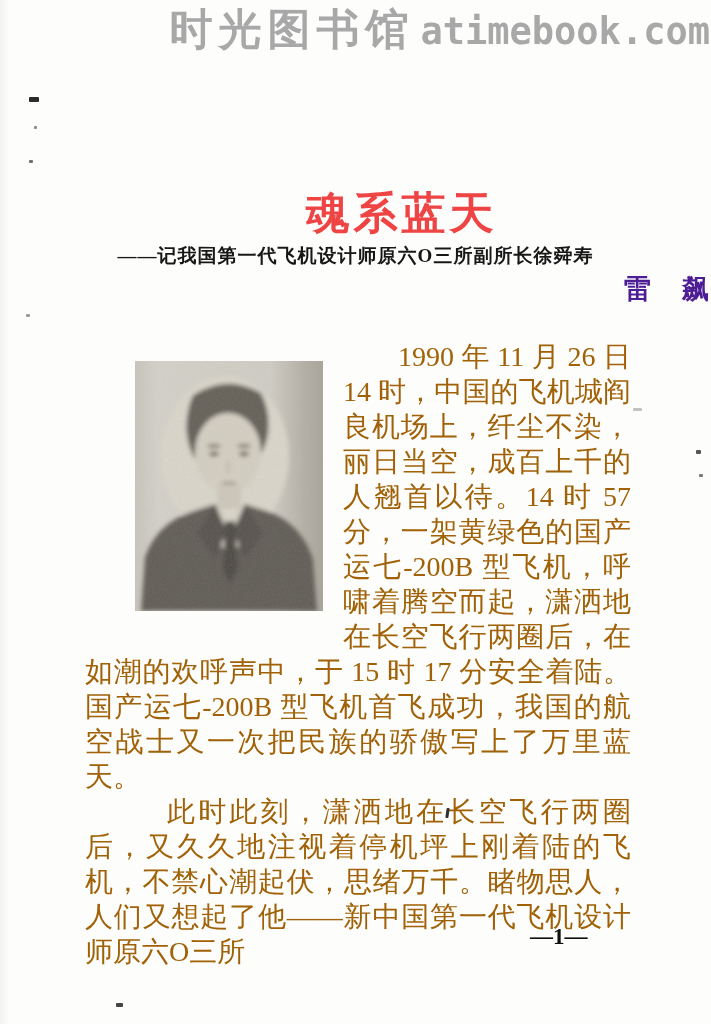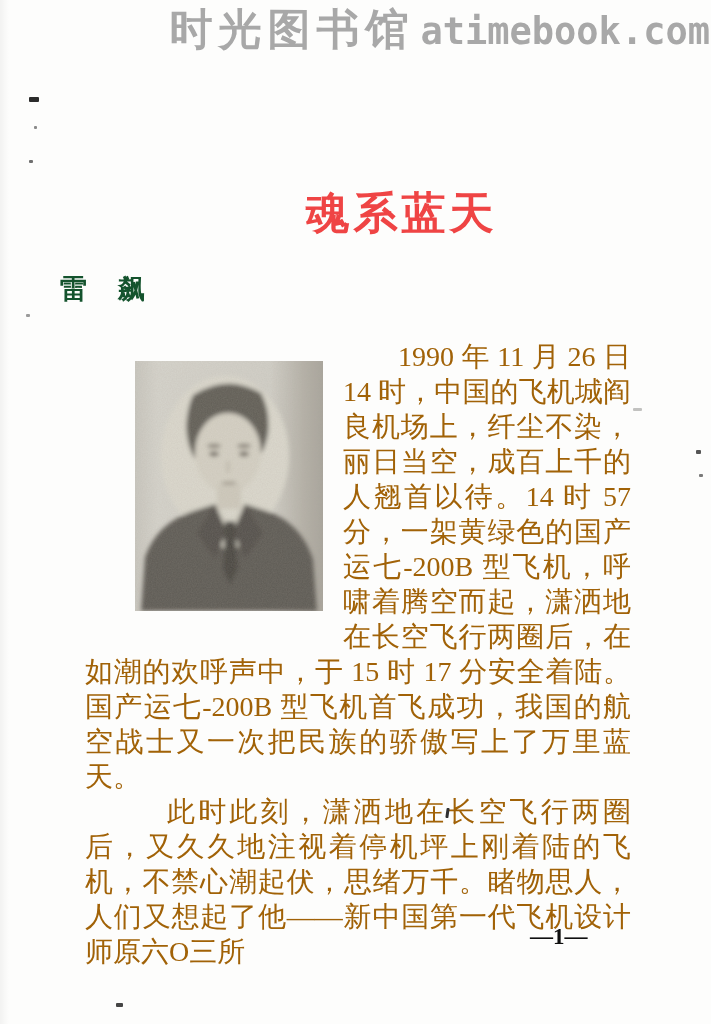--- a/index.html
+++ b/index.html
@@ -34,22 +34,22 @@
     font-weight: 900; font-size: 44px; line-height: 1.15; letter-spacing: 4px;
     color: #ef4444;
   }
   .subtitle {
     position: absolute; top: 243px; left: 0; width: 711px;
     text-align: center; white-space: nowrap;
     font-weight: bold; font-size: 19px; letter-spacing: 1px; color: #171717;
   }
   .author {
     position: absolute; top: 271px; left: 60px; width: 651px;
-    text-align: left;
-    font-weight: bold; font-size: 27px; letter-spacing: 2px; color: #14532d;
+    text-align: right;
+    font-weight: bold; font-size: 27px; letter-spacing: 2px; color: #4c1d95;
   }
 
   
   .body-text {
     position: absolute; top: 339px; left: 85px; width: 546px;
     font-size: 28px; line-height: 35px; text-align: justify;
     color: #a16207;
   }
   .para { margin: 0; padding: 0; text-indent: 55px; }
   .para.p2 { text-indent: 82px; }
@@ -71,20 +71,21 @@
 <body>
 
 <div class="page">
   <div class="edge-shade"></div>
 
   <div class="watermark">
     <span class="wm-cjk">时光图书馆</span><span class="wm-latin">atimebook.com</span>
   </div>
 
   <h1 class="title">魂系蓝天</h1>
+  <div class="subtitle">——记我国第一代飞机设计师原六O三所副所长徐舜寿</div>
   <div class="author">雷　飙</div>
 
   <div class="body-text">
     <p class="para p1">
       <span class="photo-wrap">
         <svg viewBox="0 0 188 250" preserveAspectRatio="none">
           <defs>
             <linearGradient id="bgg" x1="0" y1="0" x2="1" y2="0">
               <stop offset="0" stop-color="#c8c5be"></stop>
               <stop offset="0.12" stop-color="#d7d4cd"></stop>

